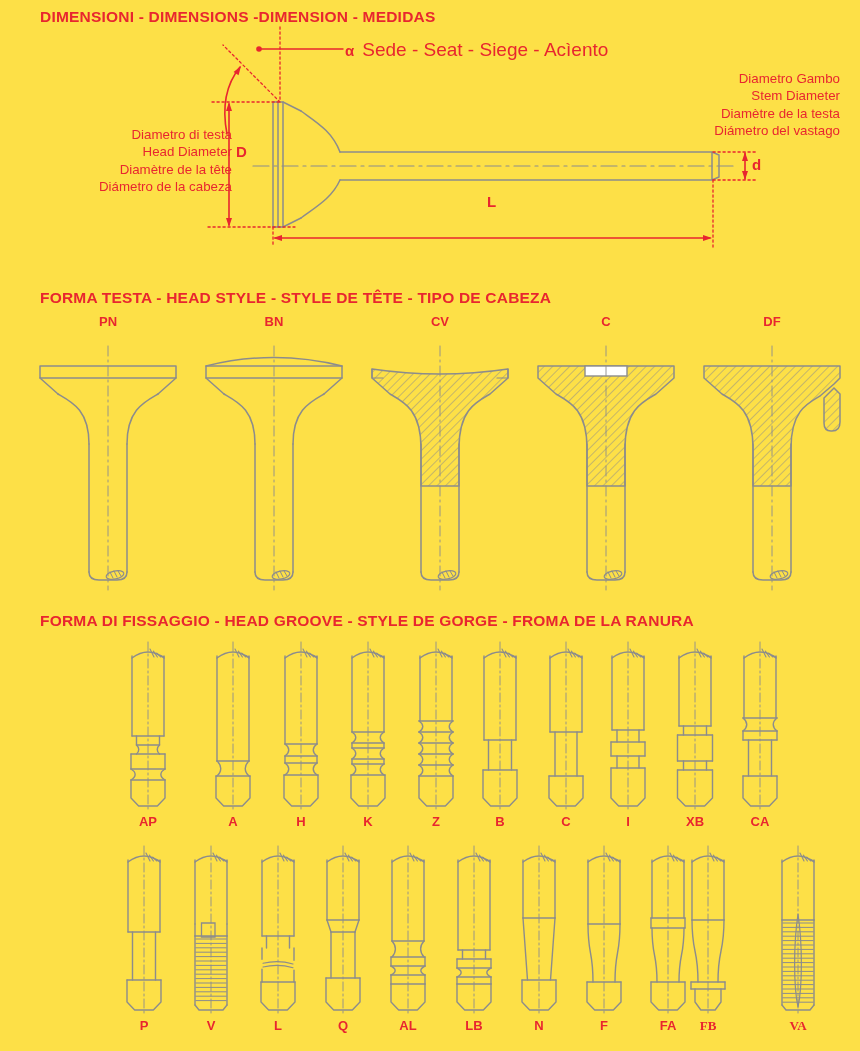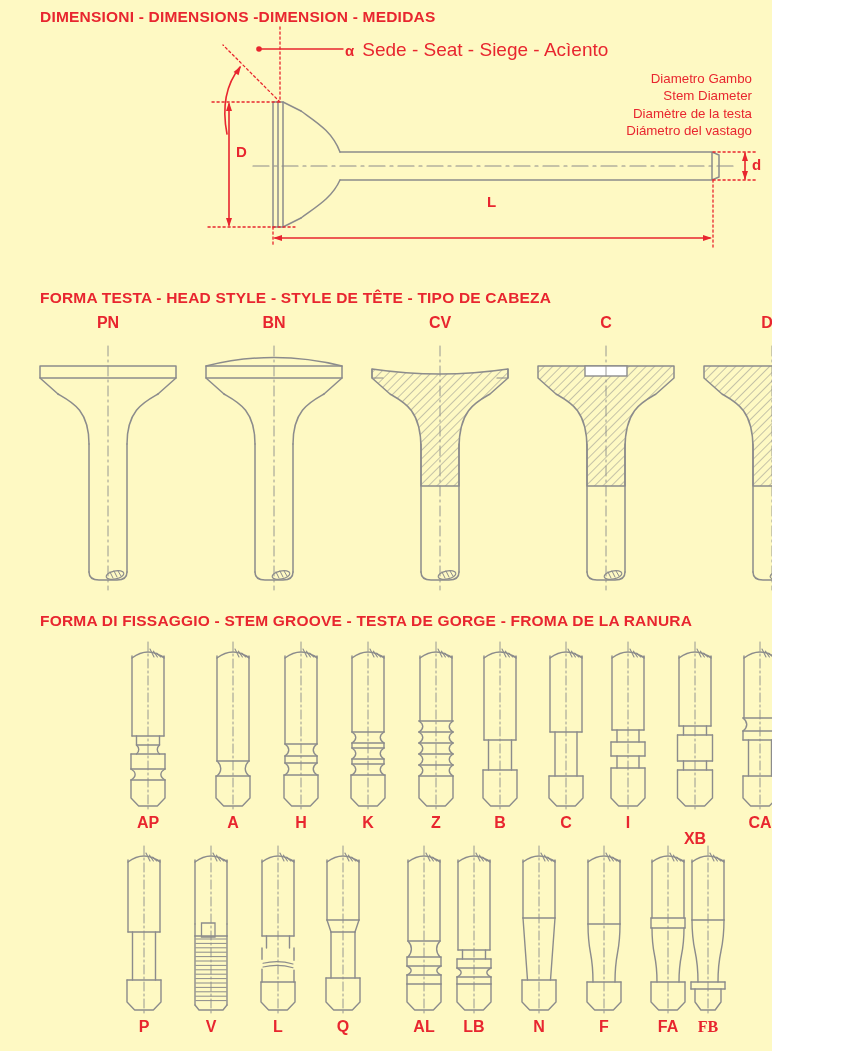--- a/index.html
+++ b/index.html
@@ -1,31 +1,31 @@
 <!DOCTYPE html>
 <html style="--red: #e8262f;"><head>
 <meta charset="utf-8">
 <style>
   html,body{margin:0;padding:0;background:#ffffff;}
-  .page{position:relative;width:772px;height:1051px;background:#fef9c3;overflow:hidden;
+  .page{position:relative;width:860px;height:1051px;background:#fde047;overflow:hidden;
         font-family:"Liberation Sans", sans-serif;}
   .sec-title{position:absolute;margin:0;font-size:15.5px;font-weight:bold;letter-spacing:.2px;
              color:var(--red);white-space:nowrap;}
   .abs{position:absolute;}
   .lblblock{position:absolute;text-align:right;font-size:13.3px;line-height:17.4px;color:var(--red);}
   .lblblock span{display:block;}
   .alpha-row{position:absolute;left:345px;top:39px;display:flex;align-items:baseline;color:var(--red);}
   .alpha-row .sym{font-weight:bold;font-size:15px;margin-right:8px;}
   .alpha-row .txt{font-size:19px;}
   .dimletter{position:absolute;font-weight:bold;font-size:15px;color:var(--red);}
   .l-letter{position:absolute;font-weight:600;font-size:15px;color:var(--red);}
   .len-label{position:absolute;left:292px;top:215px;width:400px;text-align:center;
              font-size:13.5px;color:var(--red);}
   figure{position:absolute;margin:0;padding:0;}
-  .figcap{position:absolute;text-align:center;font-size:16px;font-weight:bold;color:var(--red);
+  .figcap{position:absolute;text-align:center;font-size:13px;font-weight:bold;color:var(--red);
           white-space:nowrap;}
   svg{display:block;}
 </style>
 </head>
 <body>
 
 <div class="page">
 
   <h1 class="sec-title" style="left:40px;top:8px;">DIMENSIONI - DIMENSIONS -DIMENSION - MEDIDAS</h1>
 
@@ -63,20 +63,26 @@
     <span class="txt">Sede - Seat - Siege - Acìento</span>
   </div>
 
   <div class="lblblock" style="right:20px;top:70px;">
     <span>Diametro Gambo</span>
     <span>Stem Diameter</span>
     <span>Diamètre de la testa</span>
     <span>Diámetro del vastago</span>
   </div>
 
+  <div class="lblblock" style="right:628px;top:126px;">
+    <span>Diametro di testa</span>
+    <span>Head Diameter</span>
+    <span>Diamètre de la tête</span>
+    <span>Diámetro de la cabeza</span>
+  </div>
 
   <div class="dimletter" style="left:236px;top:143px;">D</div>
   <div class="dimletter" style="left:752px;top:156px;">d</div>
   <div class="l-letter" style="left:487px;top:193px;">L</div>
 
   <h2 class="sec-title" style="left:40px;top:289px;">FORMA TESTA - HEAD STYLE - STYLE DE TÊTE - TIPO DE CABEZA</h2>
   <div id="headrow">
       <figure style="left: 25px; top: 316px;">
         <svg width="166" height="258" viewBox="0 0 166 258" style="margin-top: 20px;">
           <path d="M15,30 H151 M15,42 H151 M15,30 V42 M151,30 V42" fill="none" stroke="#8c8c8c" stroke-width="1.5" stroke-linecap="round"></path>
@@ -150,21 +156,21 @@
           <path d="M64,108 V236 M102,108 V236" fill="none" stroke="#8c8c8c" stroke-width="1.5" stroke-linecap="round"></path>
           <path d="M64,236 Q64,244 74,244 H92 Q102,244 102,236" fill="none" stroke="#8c8c8c" stroke-width="1.5" stroke-linecap="round"></path>
           <ellipse cx="90" cy="239" rx="9" ry="4" transform="rotate(-12 90 239)" fill="none" stroke="#8c8c8c" stroke-width="1.2"></ellipse>
           <path d="M85,236 L88,242 M89,235 L92,241 M93,235 L96,240" fill="none" stroke="#8c8c8c" stroke-width="1" stroke-linecap="round"></path>
           <path d="M83,10 V254" fill="none" stroke="#8c8c8c" stroke-width="0.9" stroke-linecap="round" stroke-dasharray="10 4 2 4"></path>
         </svg>
         <div class="figcap" style="position: absolute; left: 0px; width: 166px; top: -2px;">DF</div>
       </figure>
     </div>
 
-  <h2 class="sec-title" style="left:40px;top:612px;">FORMA DI FISSAGGIO - STEM GROOVE - TESTA DE GORGE - FROMA DE LA RANURA</h2>
+  <h2 class="sec-title" style="left:40px;top:612px;">FORMA DI FISSAGGIO - HEAD GROOVE - STYLE DE GORGE - FROMA DE LA RANURA</h2>
   <div id="stemrow1">
       <figure style="left: 108px; top: 640px;">
         <svg width="80" height="172" viewBox="0 0 80 172">
           <path d="M24,18 Q40,6 56,18" fill="none" stroke="#8c8c8c" stroke-width="1.4" stroke-linecap="round"></path>
           <path d="M42,9 L46,17" fill="none" stroke="#8c8c8c" stroke-width="1.1" stroke-linecap="round"></path>
           <path d="M45.4,11.1 L49.4,17" fill="none" stroke="#8c8c8c" stroke-width="1.1" stroke-linecap="round"></path>
           <path d="M48.8,13.2 L52.8,17" fill="none" stroke="#8c8c8c" stroke-width="1.1" stroke-linecap="round"></path>
           <path d="M52.2,15.3 L56.2,17" fill="none" stroke="#8c8c8c" stroke-width="1.1" stroke-linecap="round"></path>
           <path d="M24,16 V96 M56,16 V96" fill="none" stroke="#8c8c8c" stroke-width="1.4" stroke-linecap="round"></path>
           <path d="M24,96 H56" fill="none" stroke="#8c8c8c" stroke-width="1.4" stroke-linecap="round"></path>
@@ -328,21 +334,21 @@
           <path d="M24,86 H56" fill="none" stroke="#8c8c8c" stroke-width="1.4" stroke-linecap="round"></path>
           <path d="M28.5,86 V95 M51.5,86 V95" fill="none" stroke="#8c8c8c" stroke-width="1.4" stroke-linecap="round"></path>
           <path d="M22.5,95 H57.5" fill="none" stroke="#8c8c8c" stroke-width="1.4" stroke-linecap="round"></path>
           <path d="M22.5,95 V121 M57.5,95 V121" fill="none" stroke="#8c8c8c" stroke-width="1.4" stroke-linecap="round"></path>
           <path d="M22.5,121 H57.5" fill="none" stroke="#8c8c8c" stroke-width="1.4" stroke-linecap="round"></path>
           <path d="M28.5,121 V130 M51.5,121 V130" fill="none" stroke="#8c8c8c" stroke-width="1.4" stroke-linecap="round"></path>
           <path d="M22.5,130 H57.5" fill="none" stroke="#8c8c8c" stroke-width="1.4" stroke-linecap="round"></path>
           <path d="M22.5,130 V158 L30.375,166 M57.5,130 V158 L49.625,166 M30.375,166 H49.625" fill="none" stroke="#8c8c8c" stroke-width="1.4" stroke-linecap="round"></path>
           <path d="M40,2 V170" fill="none" stroke="#8c8c8c" stroke-width="0.9" stroke-linecap="round" stroke-dasharray="9 3 2 3"></path>
         </svg>
-        <div class="figcap" style="position: absolute; left: 0px; width: 80px; top: 190px;">XB</div>
+        <div class="figcap" style="position: absolute; left: 0px; width: 80px; top: 174px;">XB</div>
       </figure>
       <figure style="left: 720px; top: 640px;">
         <svg width="80" height="172" viewBox="0 0 80 172">
           <path d="M24,18 Q40,6 56,18" fill="none" stroke="#8c8c8c" stroke-width="1.4" stroke-linecap="round"></path>
           <path d="M42,9 L46,17" fill="none" stroke="#8c8c8c" stroke-width="1.1" stroke-linecap="round"></path>
           <path d="M45.4,11.1 L49.4,17" fill="none" stroke="#8c8c8c" stroke-width="1.1" stroke-linecap="round"></path>
           <path d="M48.8,13.2 L52.8,17" fill="none" stroke="#8c8c8c" stroke-width="1.1" stroke-linecap="round"></path>
           <path d="M52.2,15.3 L56.2,17" fill="none" stroke="#8c8c8c" stroke-width="1.1" stroke-linecap="round"></path>
           <path d="M24,16 V78 M56,16 V78" fill="none" stroke="#8c8c8c" stroke-width="1.4" stroke-linecap="round"></path>
           <path d="M23,78 H57" fill="none" stroke="#8c8c8c" stroke-width="1.4" stroke-linecap="round"></path>
@@ -437,21 +443,21 @@
           <path d="M24,76 H56" fill="none" stroke="#8c8c8c" stroke-width="1.4" stroke-linecap="round"></path>
           <path d="M24,76 L28,88 M56,76 L52,88" fill="none" stroke="#8c8c8c" stroke-width="1.4" stroke-linecap="round"></path>
           <path d="M28,88 H52" fill="none" stroke="#8c8c8c" stroke-width="1.4" stroke-linecap="round"></path>
           <path d="M28,88 V134 M52,88 V134" fill="none" stroke="#8c8c8c" stroke-width="1.4" stroke-linecap="round"></path>
           <path d="M23,134 H57" fill="none" stroke="#8c8c8c" stroke-width="1.4" stroke-linecap="round"></path>
           <path d="M23,134 V158 L30.65,166 M57,134 V158 L49.35,166 M30.65,166 H49.35" fill="none" stroke="#8c8c8c" stroke-width="1.4" stroke-linecap="round"></path>
           <path d="M40,2 V170" fill="none" stroke="#8c8c8c" stroke-width="0.9" stroke-linecap="round" stroke-dasharray="9 3 2 3"></path>
         </svg>
         <div class="figcap" style="position: absolute; left: 0px; width: 80px; top: 174px;">Q</div>
       </figure>
-      <figure style="left: 384px; top: 844px; text-decoration: underline;">
+      <figure style="left: 368px; top: 844px; text-decoration: underline;">
         <svg width="80" height="172" viewBox="0 0 80 172">
           <path d="M24,18 Q40,6 56,18" fill="none" stroke="#8c8c8c" stroke-width="1.4" stroke-linecap="round"></path>
           <path d="M42,9 L46,17" fill="none" stroke="#8c8c8c" stroke-width="1.1" stroke-linecap="round"></path>
           <path d="M45.4,11.1 L49.4,17" fill="none" stroke="#8c8c8c" stroke-width="1.1" stroke-linecap="round"></path>
           <path d="M48.8,13.2 L52.8,17" fill="none" stroke="#8c8c8c" stroke-width="1.1" stroke-linecap="round"></path>
           <path d="M52.2,15.3 L56.2,17" fill="none" stroke="#8c8c8c" stroke-width="1.1" stroke-linecap="round"></path>
           <path d="M24,16 V97 M56,16 V97" fill="none" stroke="#8c8c8c" stroke-width="1.4" stroke-linecap="round"></path>
           <path d="M24,97 H56" fill="none" stroke="#8c8c8c" stroke-width="1.4" stroke-linecap="round"></path>
           <path d="M24,97 C28.5,101.8 28.5,108.2 24,113 M56,97 C51.5,101.8 51.5,108.2 56,113" fill="none" stroke="#8c8c8c" stroke-width="1.4" stroke-linecap="round"></path>
           <path d="M23,113 H57" fill="none" stroke="#8c8c8c" stroke-width="1.4" stroke-linecap="round"></path>
@@ -582,17 +588,17 @@
           <path d="M24.8,136.20000000000007 H55.2" fill="none" stroke="#8c8c8c" stroke-width="1" stroke-linecap="round"></path>
           <path d="M24.8,140.60000000000008 H55.2" fill="none" stroke="#8c8c8c" stroke-width="1" stroke-linecap="round"></path>
           <path d="M24.8,145.00000000000009 H55.2" fill="none" stroke="#8c8c8c" stroke-width="1" stroke-linecap="round"></path>
           <path d="M24.8,149.4000000000001 H55.2" fill="none" stroke="#8c8c8c" stroke-width="1" stroke-linecap="round"></path>
           <path d="M24.8,153.8000000000001 H55.2" fill="none" stroke="#8c8c8c" stroke-width="1" stroke-linecap="round"></path>
           <path d="M24.8,158.2000000000001 H55.2" fill="none" stroke="#8c8c8c" stroke-width="1" stroke-linecap="round"></path>
           <path d="M24,161 L28,166 H52 L56,161" fill="none" stroke="#8c8c8c" stroke-width="1.4" stroke-linecap="round"></path>
           <path d="M40,70 C44.5,100 44.5,142 40,163 C35.5,142 35.5,100 40,70" fill="none" stroke="#8c8c8c" stroke-width="1.2" stroke-linecap="round"></path>
           <path d="M40,2 V170" fill="none" stroke="#8c8c8c" stroke-width="0.9" stroke-linecap="round" stroke-dasharray="9 3 2 3"></path>
         </svg>
-        <div class="figcap" style="position: absolute; left: 0px; width: 80px; top: 174px;">VA</div>
+        <div class="figcap" style="position: absolute; left: 0px; width: 80px; top: 174px; font-family: Liberation Serif, serif;">VA</div>
       </figure>
     </div>
 
 </div>
 
 </body></html>

